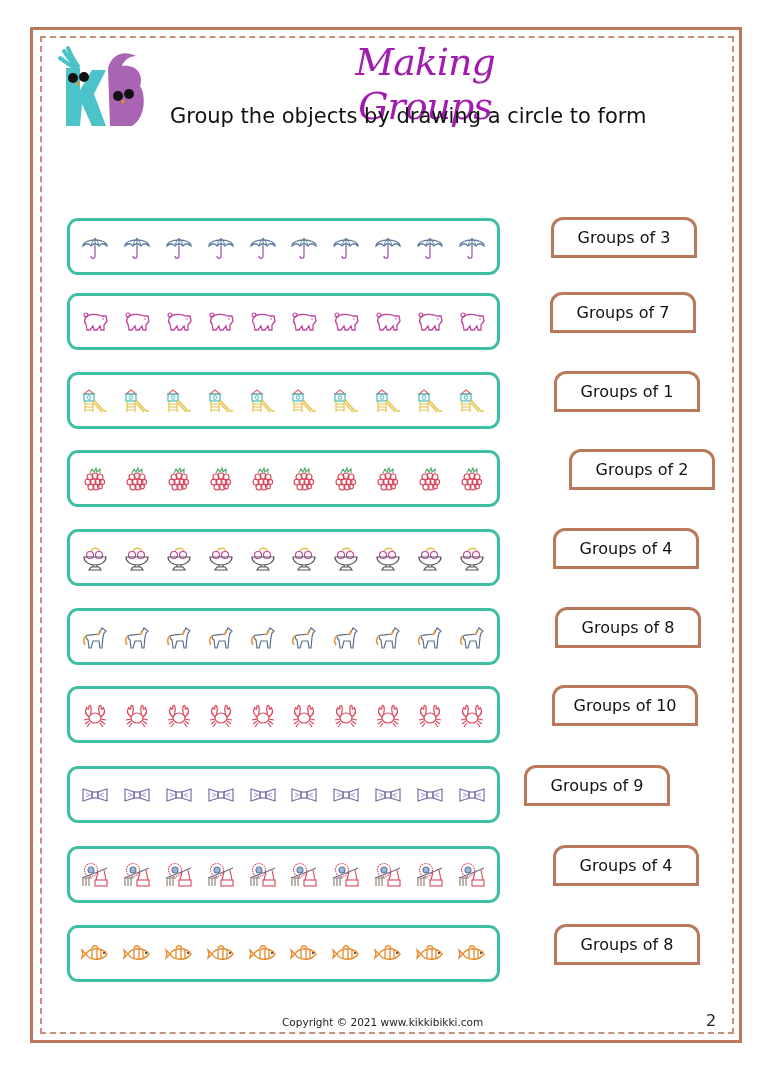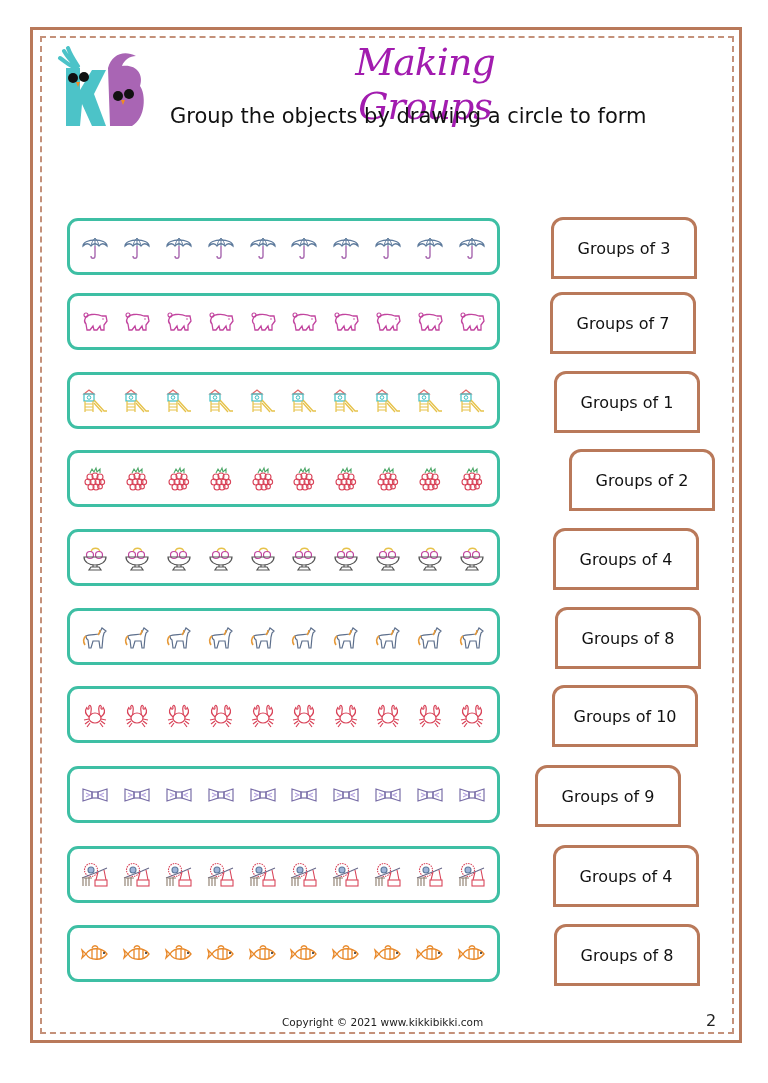--- a/index.html
+++ b/index.html
@@ -6,21 +6,21 @@
   body { width:768px; height:1083px; position:relative; overflow:hidden; font-family:"DejaVu Sans", sans-serif; }
   .outer { position:absolute; left:30px; top:27px; width:712px; height:1016px; border:3px solid #b9795a; box-sizing:border-box; }
   .inner { position:absolute; left:40px; top:36px; width:694px; height:998px; box-sizing:border-box;
     border:2px dashed #c4917a; border-style: dashed; }
   .logo { position:absolute; left:54px; top:46px; width:92px; height:84px; }
   .title { position:absolute; left:300px; top:40px; width:250px; text-align:center; font-family:"DejaVu Serif", serif; font-style:italic; font-size:38px; color:#a21caf; letter-spacing:-1px; }
   .subtitle { position:absolute; left:170px; top:100px; width:520px; text-align:left; font-size:21px; line-height:32px; color:#111; }
   .row { position:absolute; left:67px; width:433px; height:57px; border:3px solid #3ebfa4; border-radius:11px; box-sizing:border-box; display:flex; align-items:center; justify-content:space-around; padding:0 4px; }
   .obj { width:30px; height:30px; display:flex; align-items:center; justify-content:center; }
   .obj svg { width:30px; height:30px; }
-  .label { position:absolute; width:146px; height:62px; border:3px solid #b9795a; border-radius:12px 12px 0 0; box-sizing:border-box; display:flex; align-items:center; justify-content:center; font-size:16px; color:#111; }
+  .label { position:absolute; width:146px; height:41px; border:3px solid #b9795a; border-radius:12px 12px 0 0; box-sizing:border-box; display:flex; align-items:center; justify-content:center; font-size:16px; color:#111; }
   .footer { position:absolute; left:282px; top:1016px; font-size:10.5px; color:#222; }
   .pagenum { position:absolute; left:706px; top:1011px; font-size:16px; color:#222; }
 </style>
 </head>
 <body>
 
 <div class="outer"></div>
 <div class="inner"></div>
 
 <div class="logo">
@@ -769,21 +769,21 @@
         </svg>
       </span>
       <span class="obj">
         <svg viewBox="0 0 30 30" fill="none" stroke="#7a6fa8" stroke-width="1.2">
           <path d="M3 9 L12 12 L12 18 L3 21 Z M27 9 L18 12 L18 18 L27 21 Z"></path>
           <rect x="12" y="12" width="6" height="6"></rect>
           <path d="M6 13 L10 15 L6 17 M24 13 L20 15 L24 17" stroke="#b7a6e0"></path>
         </svg>
       </span>
     </div>
-    <div class="label" style="top: 765px; left: 535px;">Groups of 9</div>
+    <div class="label" style="top: 765px; left: 524px;">Groups of 9</div>
     <div class="row" style="top: 846px;">
       <span class="obj">
         <svg viewBox="0 0 30 30" fill="none" stroke-width="1.1">
           <circle cx="11" cy="10" r="6.5" stroke="#d9455a" stroke-dasharray="1.5 1"></circle>
           <circle cx="11" cy="10" r="3" fill="#9fb4d8" stroke="#5d7a9c"></circle>
           <path d="M2 18 L20 11 L27 8" stroke="#6a6a8a"></path>
           <path d="M3 19 L3 26 M6 18 L6 26 M9 17 L9 26 M2 18 L12 18" stroke="#8a7a6a"></path>
           <path d="M18 12 L16 20 M24 10 L26 20" stroke="#d9455a"></path>
           <rect x="15" y="20" width="12" height="6" stroke="#d9455a"></rect>
         </svg>

